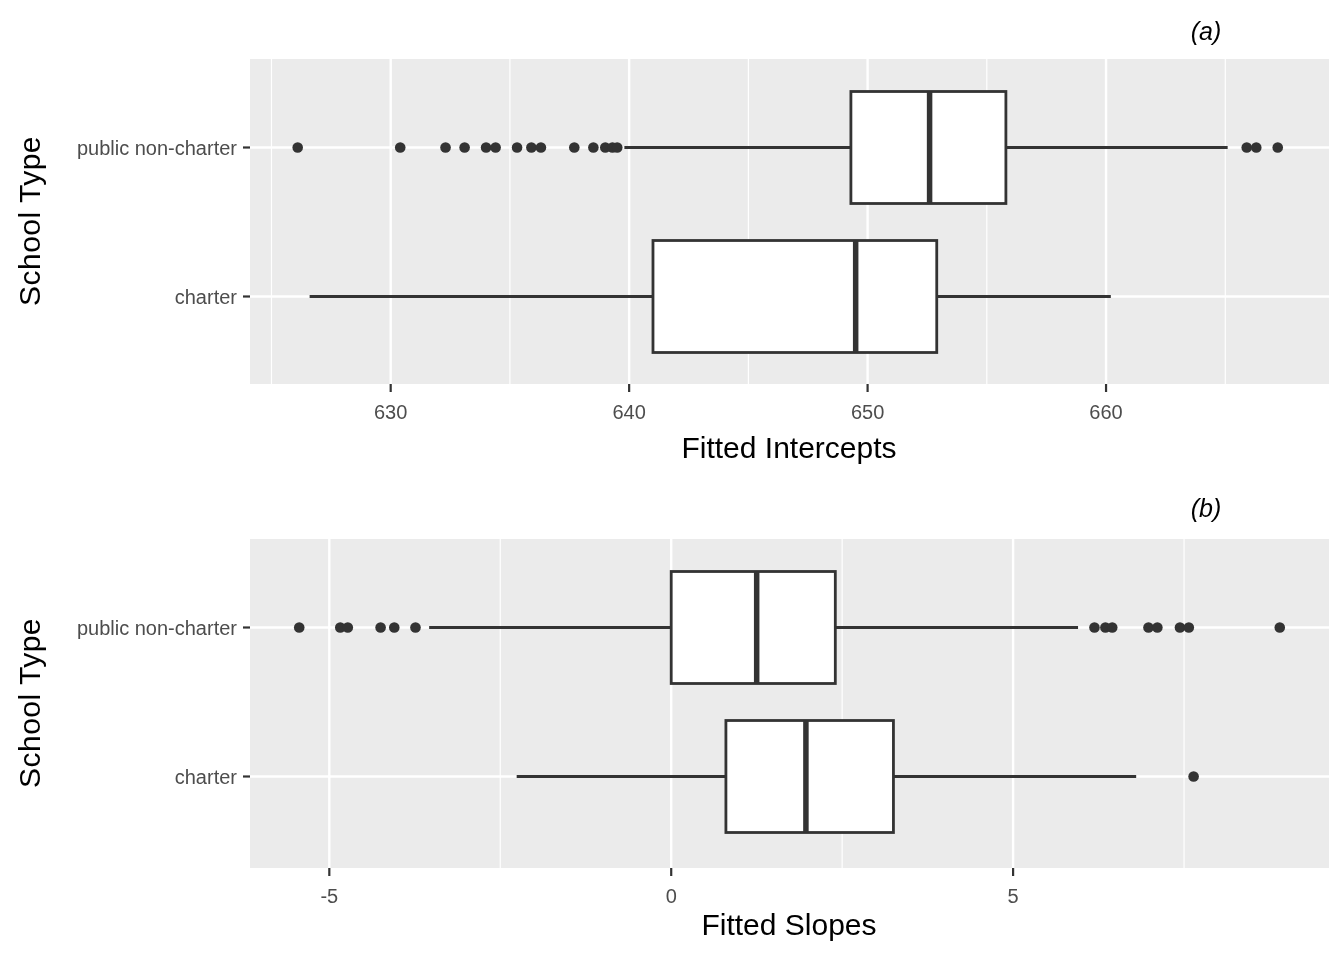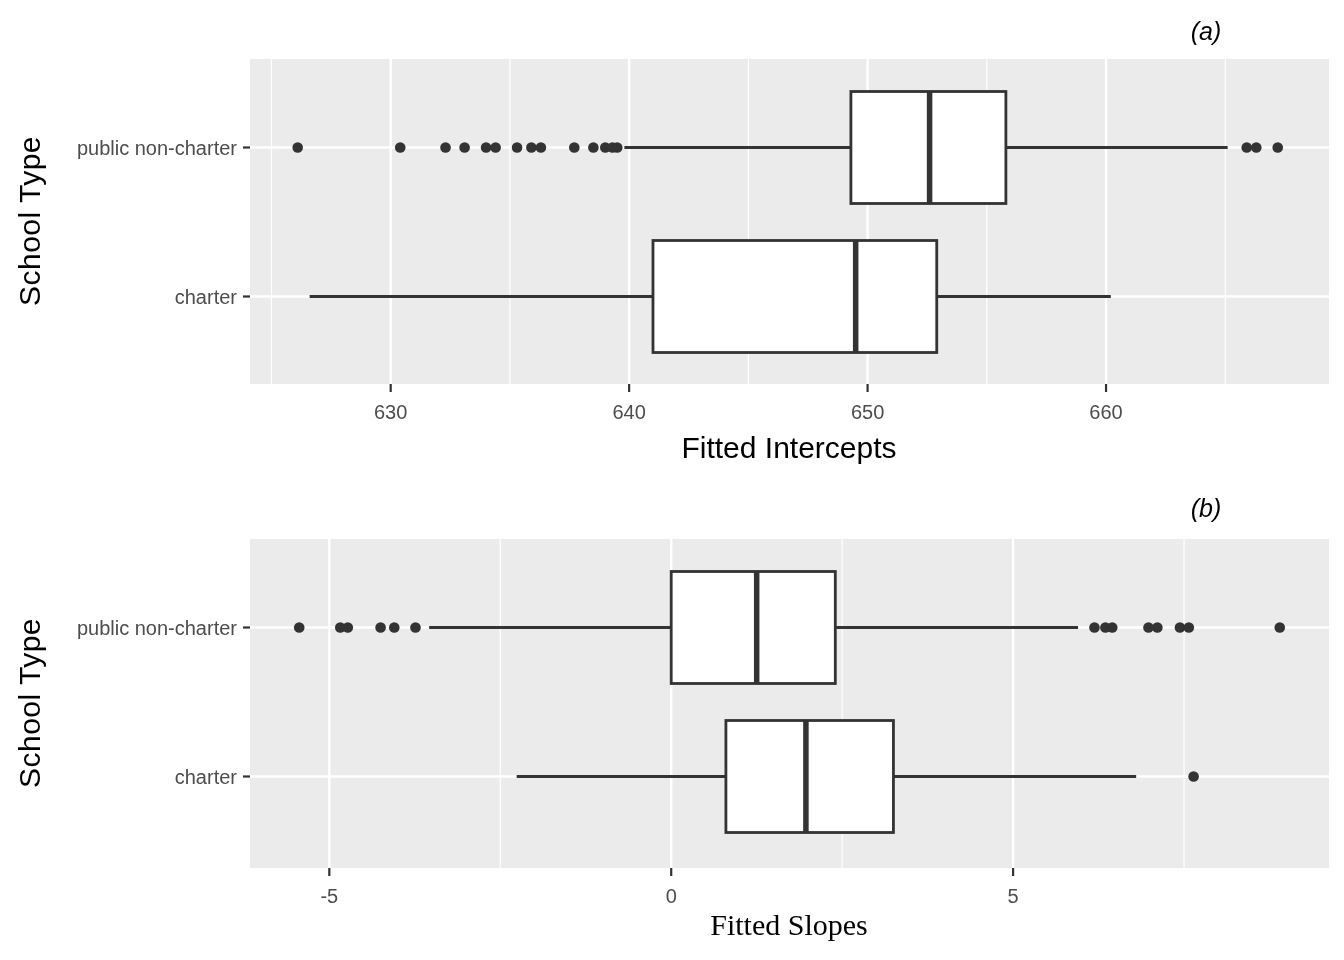--- a/index.html
+++ b/index.html
@@ -105,17 +105,17 @@
       <line x1="671.2065906210394" x2="671.2065906210394" y1="868" y2="876" stroke="#333333" stroke-width="2.2"></line>
       <text x="671.2065906210394" y="903" text-anchor="middle" font-size="20" fill="#4D4D4D" font-family="&quot;Liberation Sans&quot;, sans-serif">0</text>
       <line x1="1013.0950570342205" x2="1013.0950570342205" y1="868" y2="876" stroke="#333333" stroke-width="2.2"></line>
       <text x="1013.0950570342205" y="903" text-anchor="middle" font-size="20" fill="#4D4D4D" font-family="&quot;Liberation Sans&quot;, sans-serif">5</text>
     </svg>
 
   <div class="ylab" style="left:30px;top:221px;">School Type</div>
   <div class="ylab" style="left:30px;top:703px;">School Type</div>
 
   <div class="xlab" style="left:789px;top:448px;">Fitted Intercepts</div>
-  <div class="xlab" style="left:789px;top:925px;font-family:Liberation Serif, serif;">Fitted Slopes</div>
+  <div class="xlab" style="left:789px;top:925px;">Fitted Slopes</div>
 
   <div class="tag" style="left:1206px;top:31px;">(a)</div>
   <div class="tag" style="left:1206px;top:508px;">(b)</div>
 </div>
 
 </body></html>

